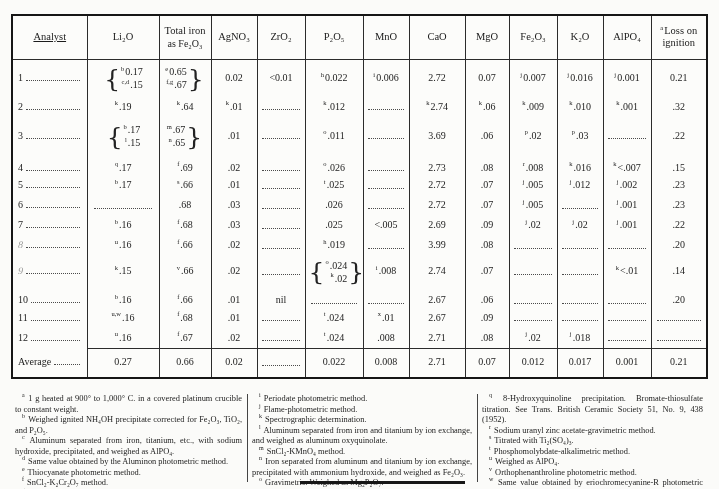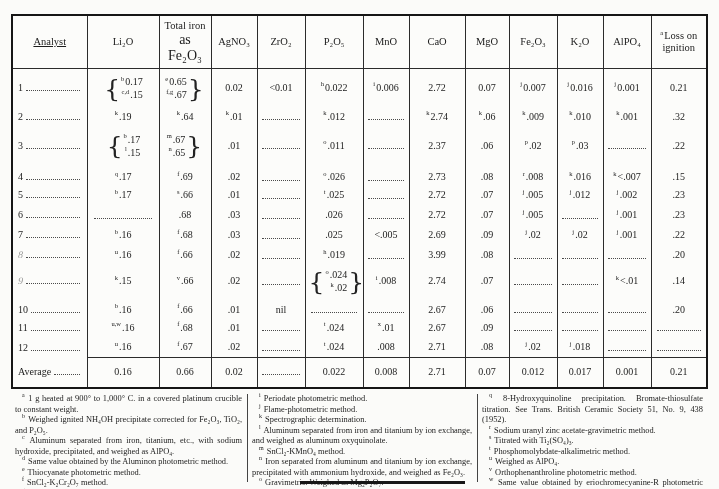--- a/index.html
+++ b/index.html
@@ -18,21 +18,21 @@
     border:2px solid #161616;
     background:#fcfcfa;
   }
   th{
     border-left:1px solid #2b2b2b;border-bottom:1px solid #2b2b2b;
     font-weight:normal;font-size:10.5px;line-height:1.15;
     text-align:center;vertical-align:middle;padding:4px 1px;height:44px;
     box-sizing:border-box;
   }
   th:first-child{border-left:none;text-decoration:underline;}
-  th .sub{font-size:14px;}
+  th .sub{font-size:10px;}
   td{
     border-left:1px solid #2b2b2b;
     font-size:10px;line-height:1.25;
     text-align:center;vertical-align:middle;
     padding:1px 2px;height:20px;box-sizing:border-box;
     white-space:nowrap;
   }
   td:first-child{border-left:none;}
   tr.tall td{height:38px;}
   tr.med td{height:32px;}
@@ -179,21 +179,21 @@
               <span class="stack">
                 <span class="val"><sup>m</sup>.67</span>
                 <span class="val"><sup>n</sup>.65</span>
               </span>
               <span class="brace">}</span>
             </span></td>
           <td><span class="val">.01</span></td>
           <td><span class="cell-lead"></span></td>
           <td><span class="val"><sup>o</sup>.011</span></td>
           <td><span class="cell-lead"></span></td>
-          <td><span class="val">2.37</span></td>
+          <td><span class="val">3.69</span></td>
           <td><span class="val">.06</span></td>
           <td><span class="val"><sup>p</sup>.02</span></td>
           <td><span class="val"><sup>p</sup>.03</span></td>
           <td><span class="cell-lead"></span></td>
           <td><span class="val">.22</span></td>
         </tr>
         <tr class="gap-top">
           <td class="analyst">
             <span class="an-wrap">
               <span class="num">4</span>
@@ -380,21 +380,21 @@
           <td><span class="cell-lead"></span></td>
           <td><span class="cell-lead"></span></td>
         </tr>
         <tr class="avg">
           <td class="analyst">
             <span class="an-wrap">
               <span class="num">Average</span>
               <span class="lead"></span>
             </span>
           </td>
-          <td><span class="val">0.16</span></td>
+          <td><span class="val">0.27</span></td>
           <td><span class="val">0.66</span></td>
           <td><span class="val">0.02</span></td>
           <td><span class="cell-lead"></span></td>
           <td><span class="val">0.022</span></td>
           <td><span class="val">0.008</span></td>
           <td><span class="val">2.71</span></td>
           <td><span class="val">0.07</span></td>
           <td><span class="val">0.012</span></td>
           <td><span class="val">0.017</span></td>
           <td><span class="val">0.001</span></td>

